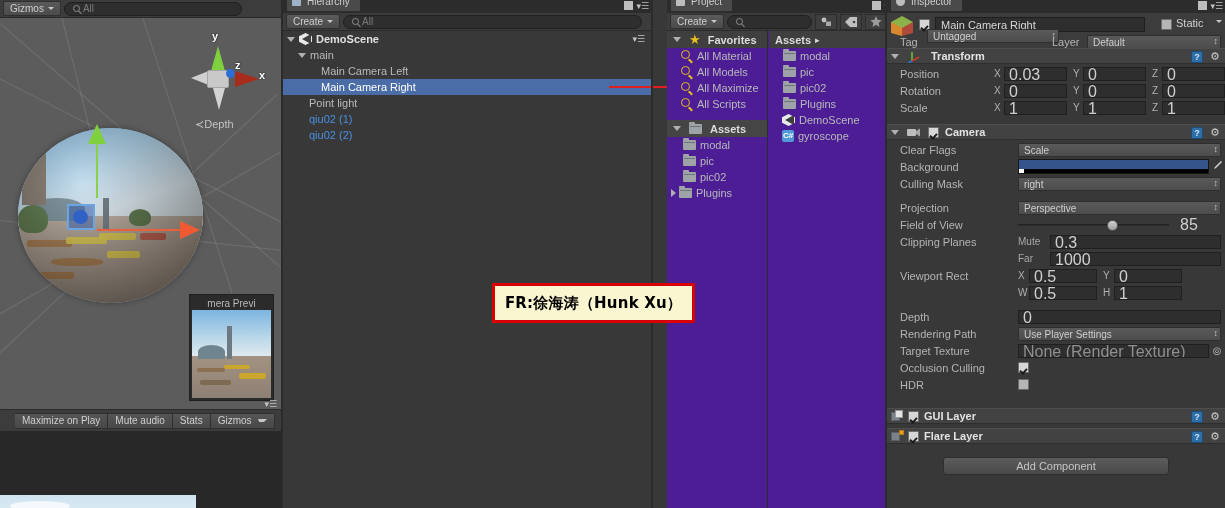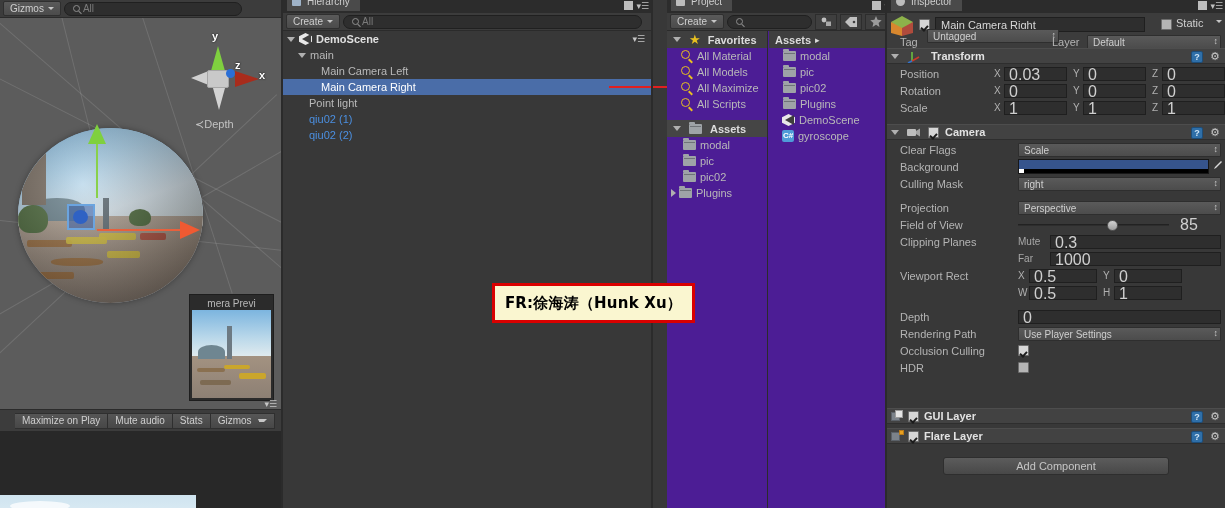--- a/index.html
+++ b/index.html
@@ -671,20 +671,25 @@
       <div style="height:7px;"></div>
       <div class="row3">
         <span class="lbl" style="width:131px;padding-left:13px;">Depth</span>
         <span class="fld" style="flex:1;margin-right:4px;">0</span>
       </div>
       <div class="row3">
         <span class="lbl" style="width:131px;padding-left:13px;">Rendering Path</span>
         <span class="dd" style="flex:1;margin-right:4px;">Use Player Settings</span>
       </div>
       <div class="row3">
+        <span class="lbl" style="width:131px;padding-left:13px;">Target Texture</span>
+        <span class="fld" style="flex:1;color:#8f8f8f;">None (Render Texture)</span>
+        <span style="width:16px;text-align:center;color:#c6c6c6;font-size:10px;">◎</span>
+      </div>
+      <div class="row3">
         <span class="lbl" style="width:131px;padding-left:13px;">Occlusion Culling</span>
         <span class="chk on"></span>
       </div>
       <div class="row3">
         <span class="lbl" style="width:131px;padding-left:13px;">HDR</span>
         <span class="chk off"></span>
       </div>
     </div>
 
     <div class="comp-hdr" style="position:absolute;left:0;top:408px;right:0;">

